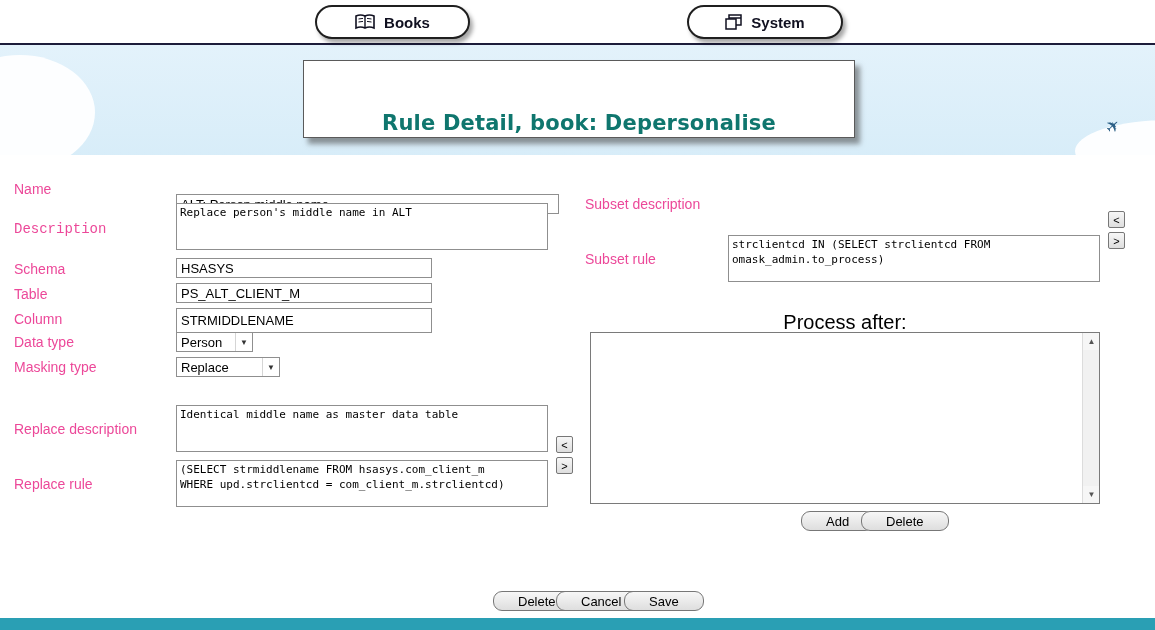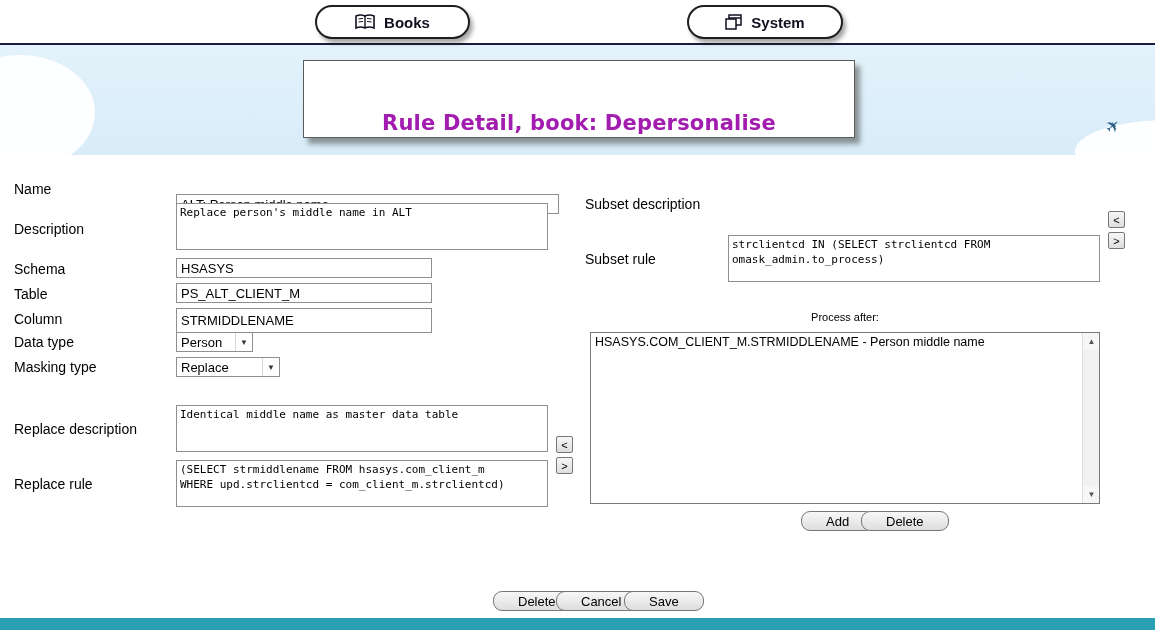--- a/index.html
+++ b/index.html
@@ -37,30 +37,30 @@
   
   .title-box {
     position: absolute; left: 303px; top: 60px; width: 552px; height: 78px;
     background: #fff; border: 1px solid #5a5a5a;
     box-shadow: 5px 6px 5px rgba(70,70,70,0.55);
     display: flex; align-items: center; justify-content: center;
     z-index: 20;
   }
   .title-text {
     font-family: "DejaVu Sans", sans-serif;
-    font-weight: bold; font-size: 21px; color: #a21caf; letter-spacing: 0.2px; margin-top: 48px;
+    font-weight: bold; font-size: 21px; color: #0f766e; letter-spacing: 0.2px; margin-top: 48px;
   }
 
   
   .panel {
     position: absolute; left: 0; top: 155px; width: 1155px; height: 463px;
     background: #fff; z-index: 10;
   }
   .flabel {
-    position: absolute; font-size: 14px; color: #000000; white-space: nowrap;
+    position: absolute; font-size: 14px; color: #ec4899; white-space: nowrap;
   }
   .tin {
     position: absolute; border: 1px solid #8f8f8f; background: #fff;
     font-family: "Liberation Sans", sans-serif; font-size: 13px;
     color: #000; padding: 1px 4px; outline: none;
   }
   .tarea {
     position: absolute; border: 1px solid #8f8f8f; background: #fff;
     font-family: "DejaVu Sans Mono", monospace; font-size: 11px;
     color: #000; padding: 2px 3px; resize: none; outline: none;
@@ -102,21 +102,21 @@
     position: absolute; right: 0; top: 0; bottom: 0; width: 17px;
     background: #f1f1f1; border-left: 1px solid #dcdcdc;
   }
   .vscroll .sbtn {
     position: absolute; left: 0; width: 17px; height: 17px;
     background: #f6f6f6; color: #555; font-size: 8px;
     display: flex; align-items: center; justify-content: center; cursor: pointer;
   }
   .process-label {
     position: absolute; left: 590px; top: 156px; width: 510px;
-    text-align: center; font-size: 11px; color: #000;
+    text-align: center; font-size: 20px; color: #000;
   }
 
   
   .footbar {
     position: absolute; left: 0; top: 618px; width: 1155px; height: 12px;
     z-index: 15;
   }
 </style>
 </head>
 <body>
@@ -156,21 +156,21 @@
     </div>
   </div>
 
   <div class="title-box">
     <span class="title-text">Rule Detail, book: Depersonalise</span>
   </div>
 
   <div class="panel">
 
     <div class="flabel" style="left:14px; top:26px;">Name</div>
-    <div class="flabel" style="left:14px; top:66px;">Description</div>
+    <div class="flabel" style="left:14px; top:66px;font-family:Liberation Mono, monospace;">Description</div>
     <div class="flabel" style="left:14px; top:106px;">Schema</div>
     <div class="flabel" style="left:14px; top:131px;">Table</div>
     <div class="flabel" style="left:14px; top:156px;">Column</div>
     <div class="flabel" style="left:14px; top:179px;">Data type</div>
     <div class="flabel" style="left:14px; top:204px;">Masking type</div>
     <div class="flabel" style="left:14px; top:266px;">Replace description</div>
     <div class="flabel" style="left:14px; top:321px;">Replace rule</div>
 
     <input class="tin" style="left: 176px; top: 39px; width: 383px; height: 20px;" value="ALT: Person middle name">
     <textarea class="tarea" style="left: 176px; top: 48px; width: 372px; height: 47px;">Replace person's middle name in ALT</textarea>
@@ -198,21 +198,20 @@
     <div class="flabel" style="left:585px; top:96px;">Subset rule</div>
 
     <textarea class="tarea" style="left: 728px; top: 80px; width: 372px; height: 47px;">strclientcd IN (SELECT strclientcd FROM
 omask_admin.to_process)</textarea>
 
     <button class="mini-btn" style="left:1108px; top:56px;">&lt;</button>
     <button class="mini-btn" style="left:1108px; top:77px;">&gt;</button>
 
     <div class="process-label">Process after:</div>
     <div class="listbox">
-      <div class="item">HSASYS.COM_CLIENT_M.STRMIDDLENAME - Person middle name</div>
       <div class="vscroll">
         <div class="sbtn" style="top:0;">▲</div>
         <div class="sbtn" style="bottom:0; top:auto;">▼</div>
       </div>
     </div>
     <button class="btn" style="left:801px; top:356px;">Add</button>
     <button class="btn" style="left:861px; top:356px;">Delete</button>
 
     <button class="btn" style="left:493px; top:436px;">Delete</button>
     <button class="btn" style="left:556px; top:436px;">Cancel</button>

